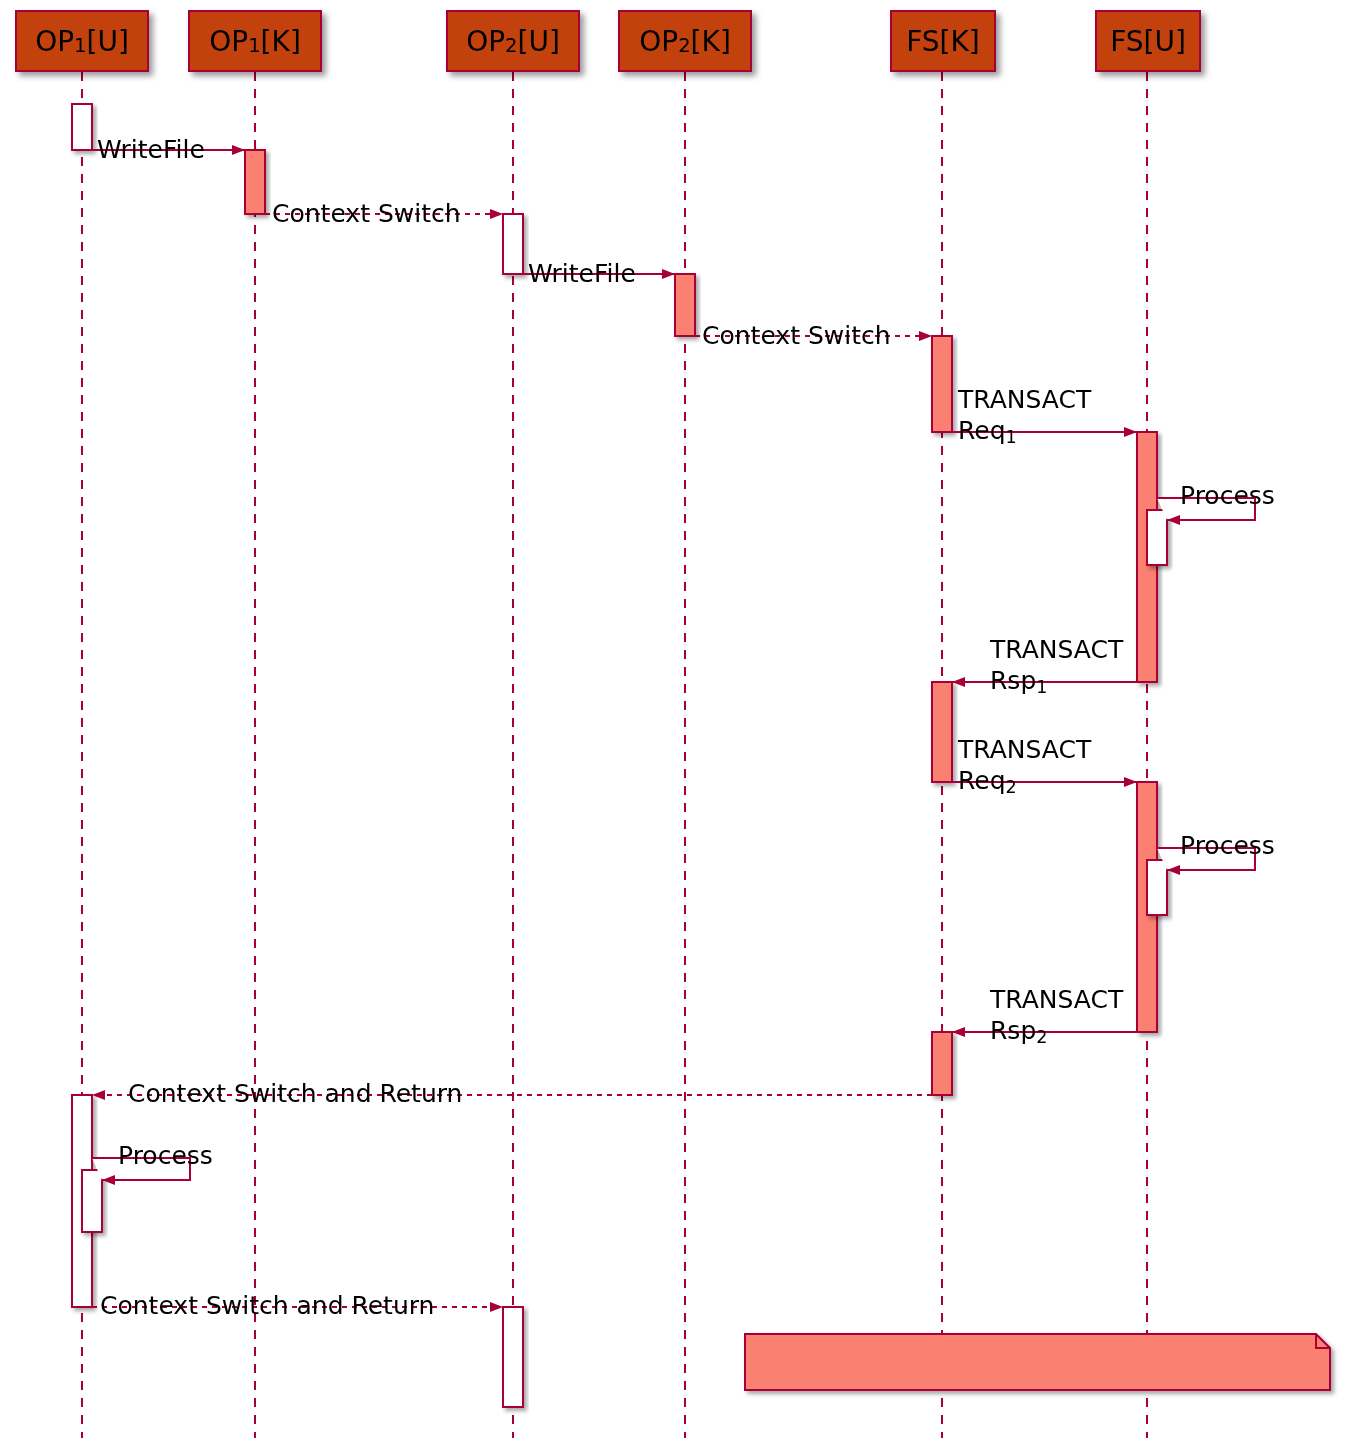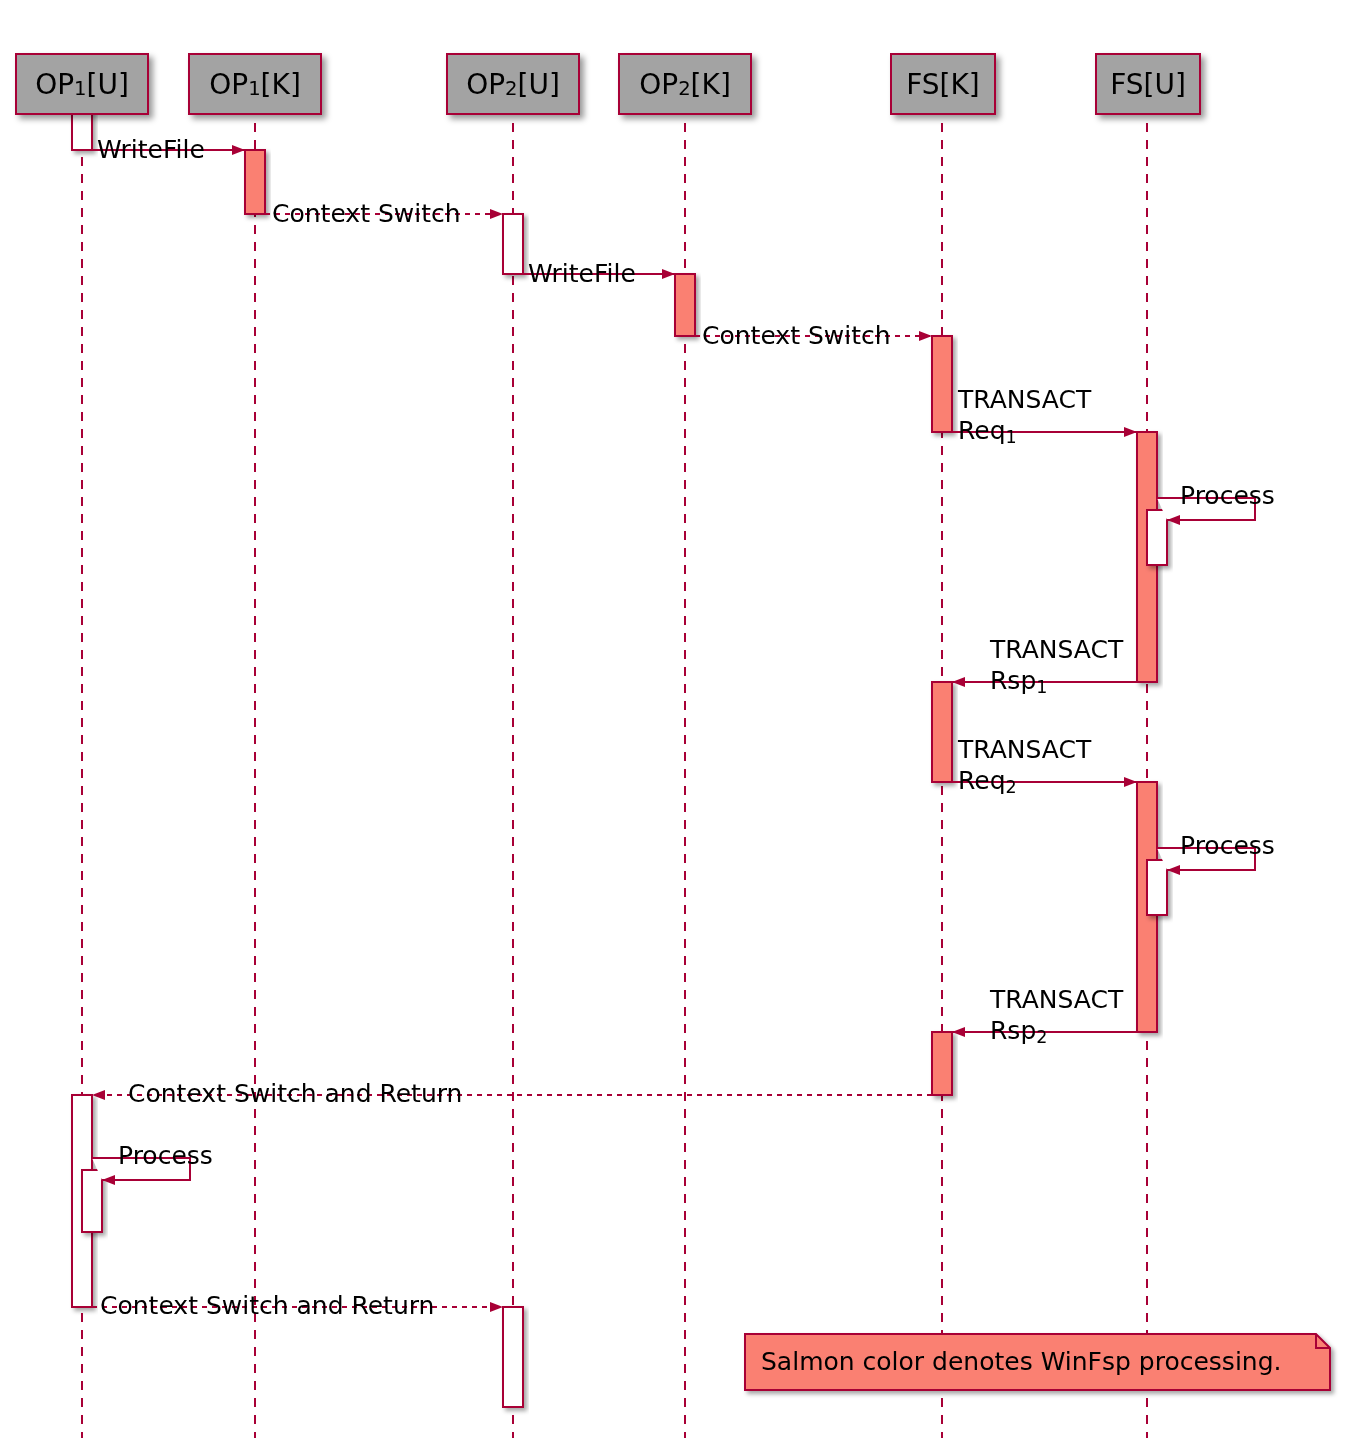--- a/index.html
+++ b/index.html
@@ -7,27 +7,26 @@
     position:relative;
     width:1360px;height:1448px;
     background:#ffffff;
     font-family:"DejaVu Sans", sans-serif;
     overflow:hidden;
   }
   .layer{position:absolute;left:0;top:0;}
   .participant{
     position:absolute;
     top:10px;height:58px;
-    background:#a3a3a3;
+    background:#c2410c;
     border:2px solid #A80036;
     box-shadow:4px 4px 6px rgba(0,0,0,0.4);
     display:flex;align-items:center;justify-content:center;
     font-size:28px;color:#000;
     white-space:nowrap;
-    margin-top:43px;
   }
   .sub{
     font-size:0.7em;
     position:relative;
     top:0.22em;
   }
   .mlabel{
     position:absolute;
     font-size:25px;line-height:31px;color:#000;
     white-space:nowrap;
@@ -162,15 +161,14 @@
 
   <div class="mlabel" style="left:990px;top:968px;">
     <div>TRANSACT</div>
     <div><span>Rsp</span><span class="sub">2</span></div>
   </div>
 
   <div class="mlabel" style="left:128px;top:1062px;">Context Switch and Return</div>
   <div class="mlabel" style="left:118px;top:1124px;">Process</div>
   <div class="mlabel" style="left:100px;top:1274px;">Context Switch and Return</div>
 
-  <div class="note-text">Salmon color denotes WinFsp processing.</div>
 
 </div>
 
 </body></html>

